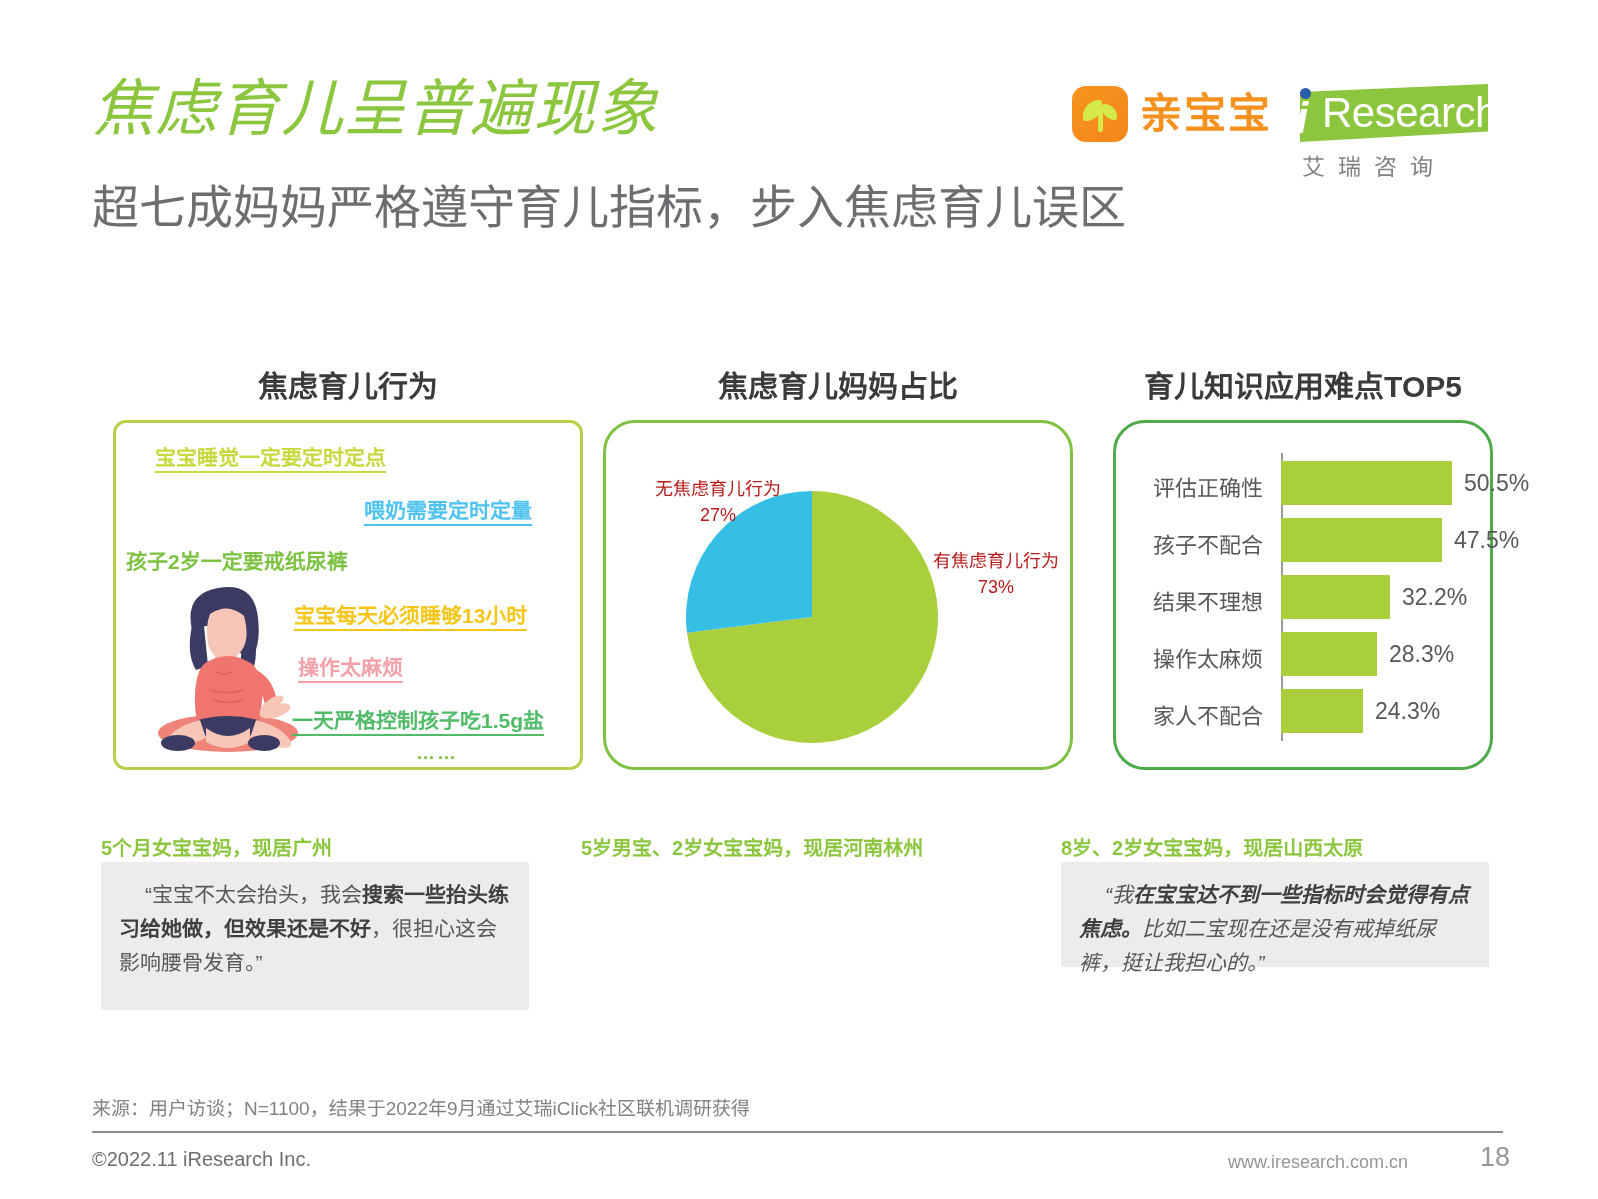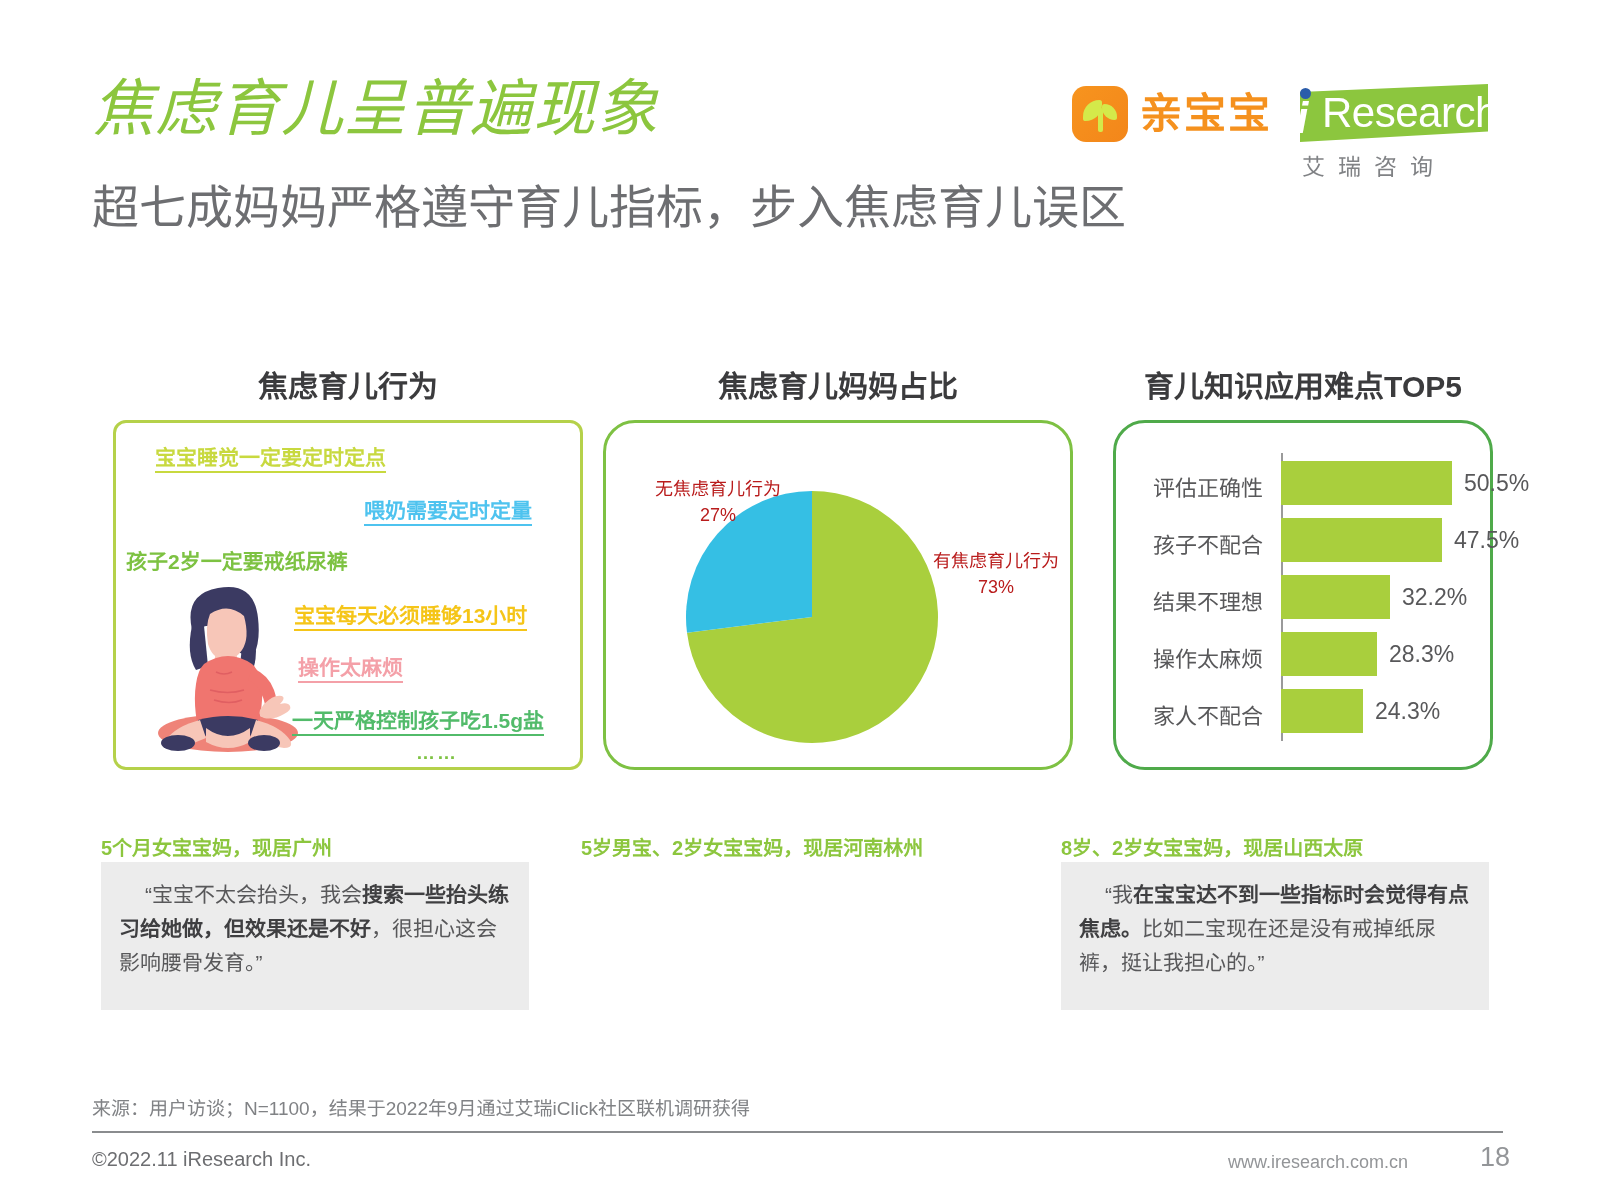--- a/index.html
+++ b/index.html
@@ -160,21 +160,21 @@
   .q-text{
     font-size:21px;line-height:1.62;color:#58585a;text-indent:26px;
   }
   .q-text b{font-weight:700;color:#3f3f41;}
 
   #qt1{left:101px;top:838px;}
   #qb1{left:101px;top:862px;width:428px;height:148px;}
   #qt2{left:581px;top:838px;}
   #qb2{left:581px;top:862px;width:428px;height:148px;}
   #qt3{left:1061px;top:838px;}
-  #qb3{left:1061px;top:862px;width:428px;height:148px;}
+  #qb3{left:1061px;top:862px;width:428px;height:105px;font-style:italic;}
 
   
   .source{
     position:absolute;left:92px;top:1093px;
     font-size:19px;color:#808285;white-space:nowrap;
   }
   .rule{
     position:absolute;left:92px;top:1131px;width:1411px;height:2px;background:#8a8c8e;
   }
   .copy{

